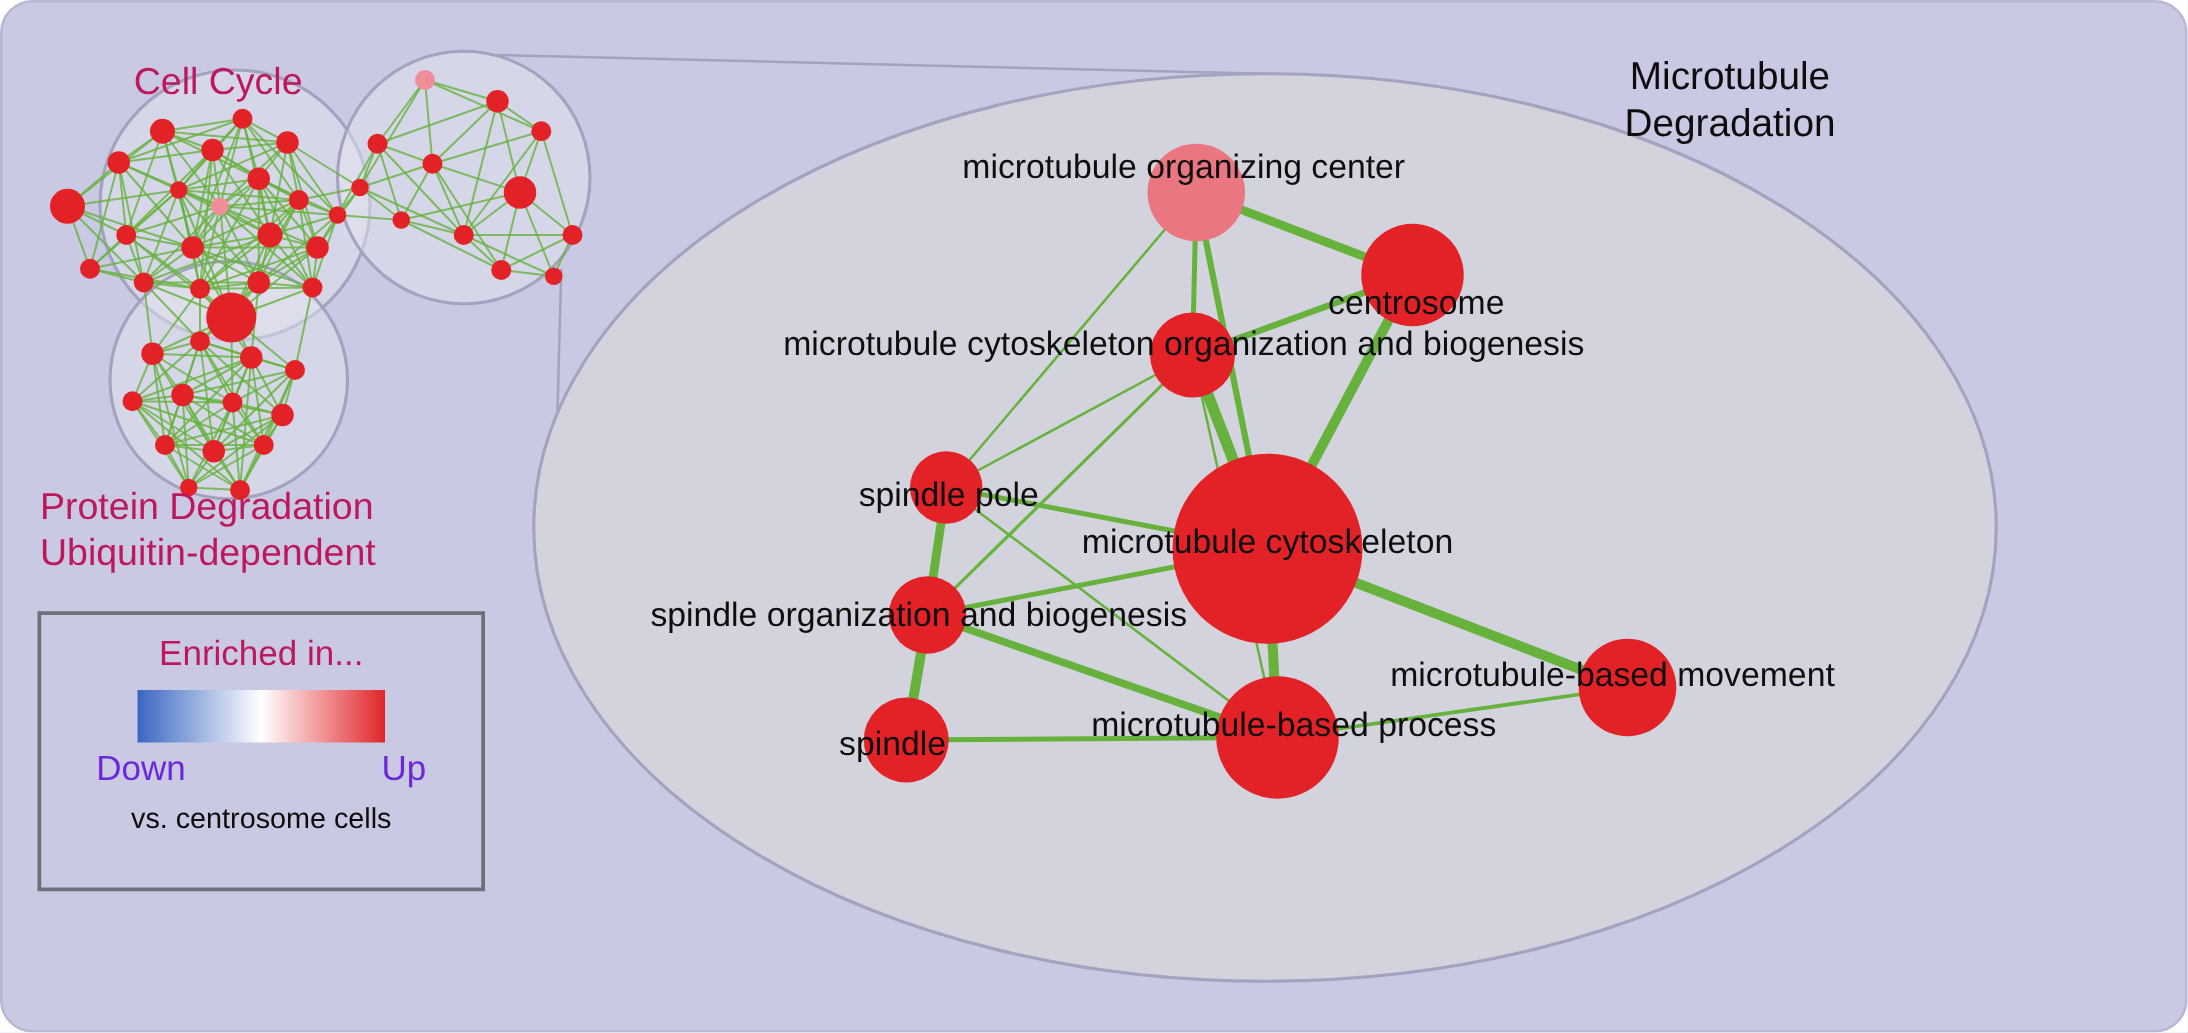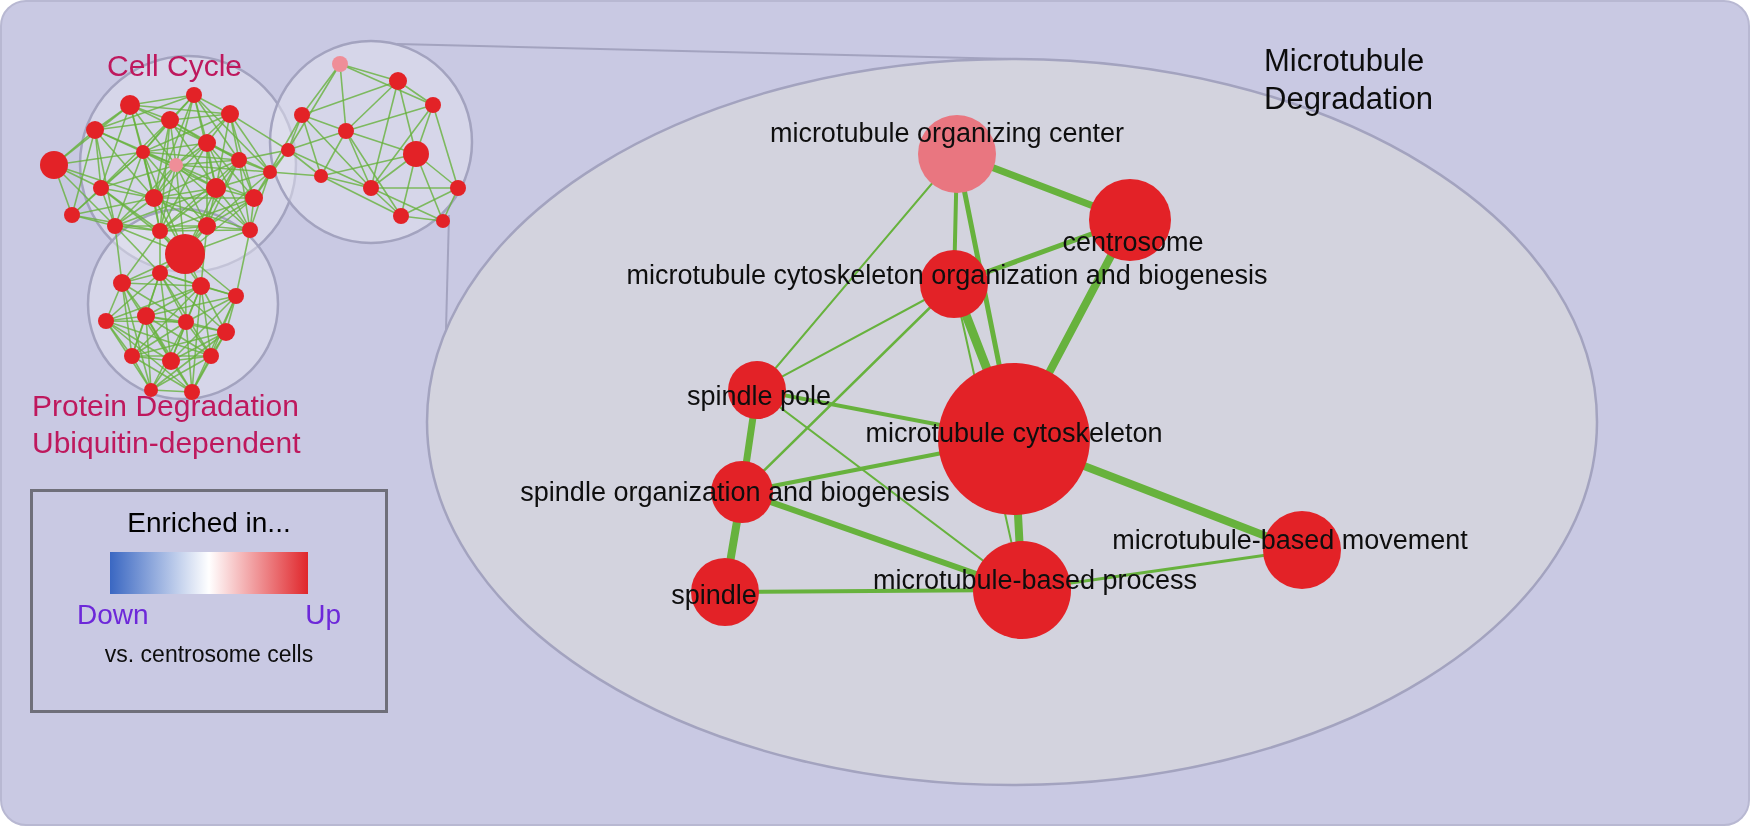--- a/index.html
+++ b/index.html
@@ -9,31 +9,31 @@
     background:#c9c9e3;
     border:2px solid #b8b8d2;
     border-radius:26px;
     overflow:hidden;
     font-family:"Liberation Sans", sans-serif;
     box-sizing:border-box;
   }
   #net-svg{position:absolute;left:0;top:0;z-index:1;}
   .overlay{position:absolute;z-index:2;}
   .gray-label{color:#be185d;font-size:30px;line-height:37px;}
-  .black-title{color:#0d0d0d;font-size:31px;line-height:38px;}
+  .black-title{color:#0d0d0d;font-size:31px;line-height:38px;text-align:center;}
   .cellcycle-label{left:105px;top:45px;}
   .ubiquitin-label{left:30px;top:385px;}
   .mt-title{left:1262px;top:40px;width:240px;}
   .legend-box{
     left:28px;top:487px;width:358px;height:224px;
     border:3px solid #6f6f7a;
     box-sizing:border-box;
     background:#c9c9e3;
   }
-  .legend-heading{margin-top:15px;text-align:center;font-size:28px;color:#000000;}
+  .legend-heading{margin-top:15px;text-align:center;font-size:28px;color:#be185d;}
   .legend-bar{width:198px;height:42px;margin:13px auto 0 auto;}
   .legend-downup{
     display:flex;justify-content:space-between;
     padding:0 44px;margin-top:5px;
     font-size:28px;color:#6d28d9;
   }
   .legend-caption{text-align:center;font-size:23px;line-height:31px;margin-top:8px;color:#0d0d0d;}
 </style>
 </head>
 <body>

